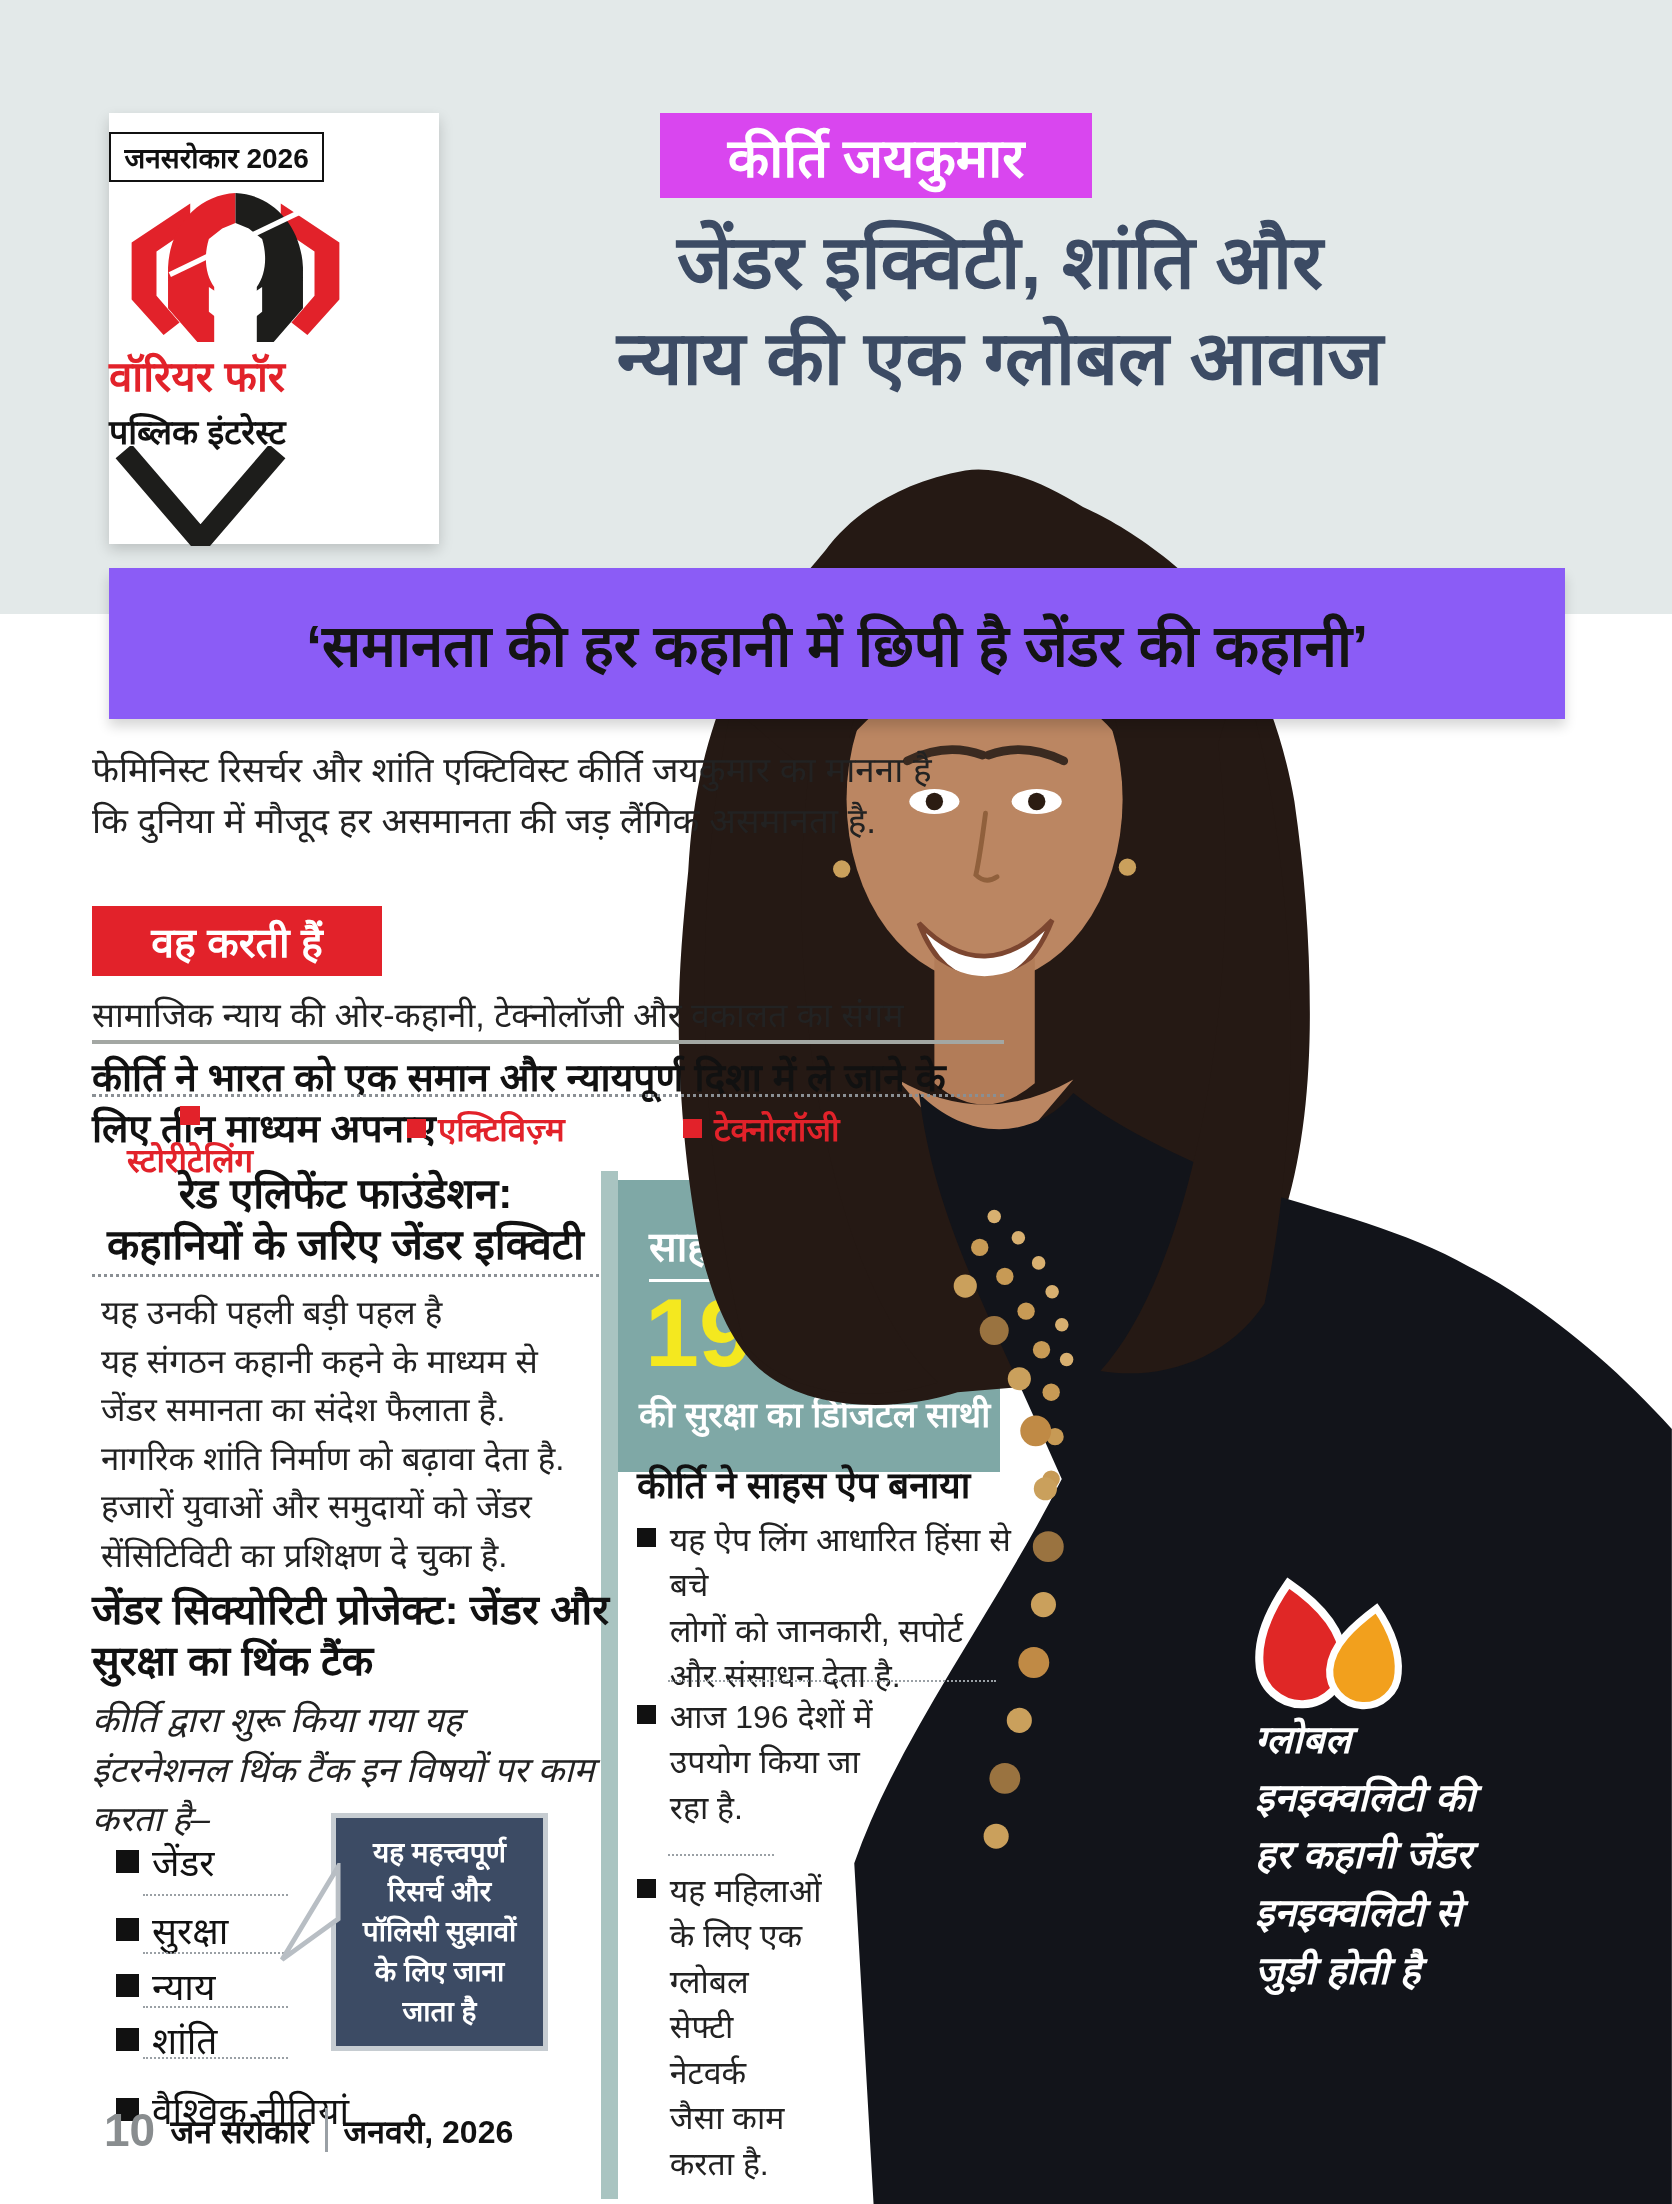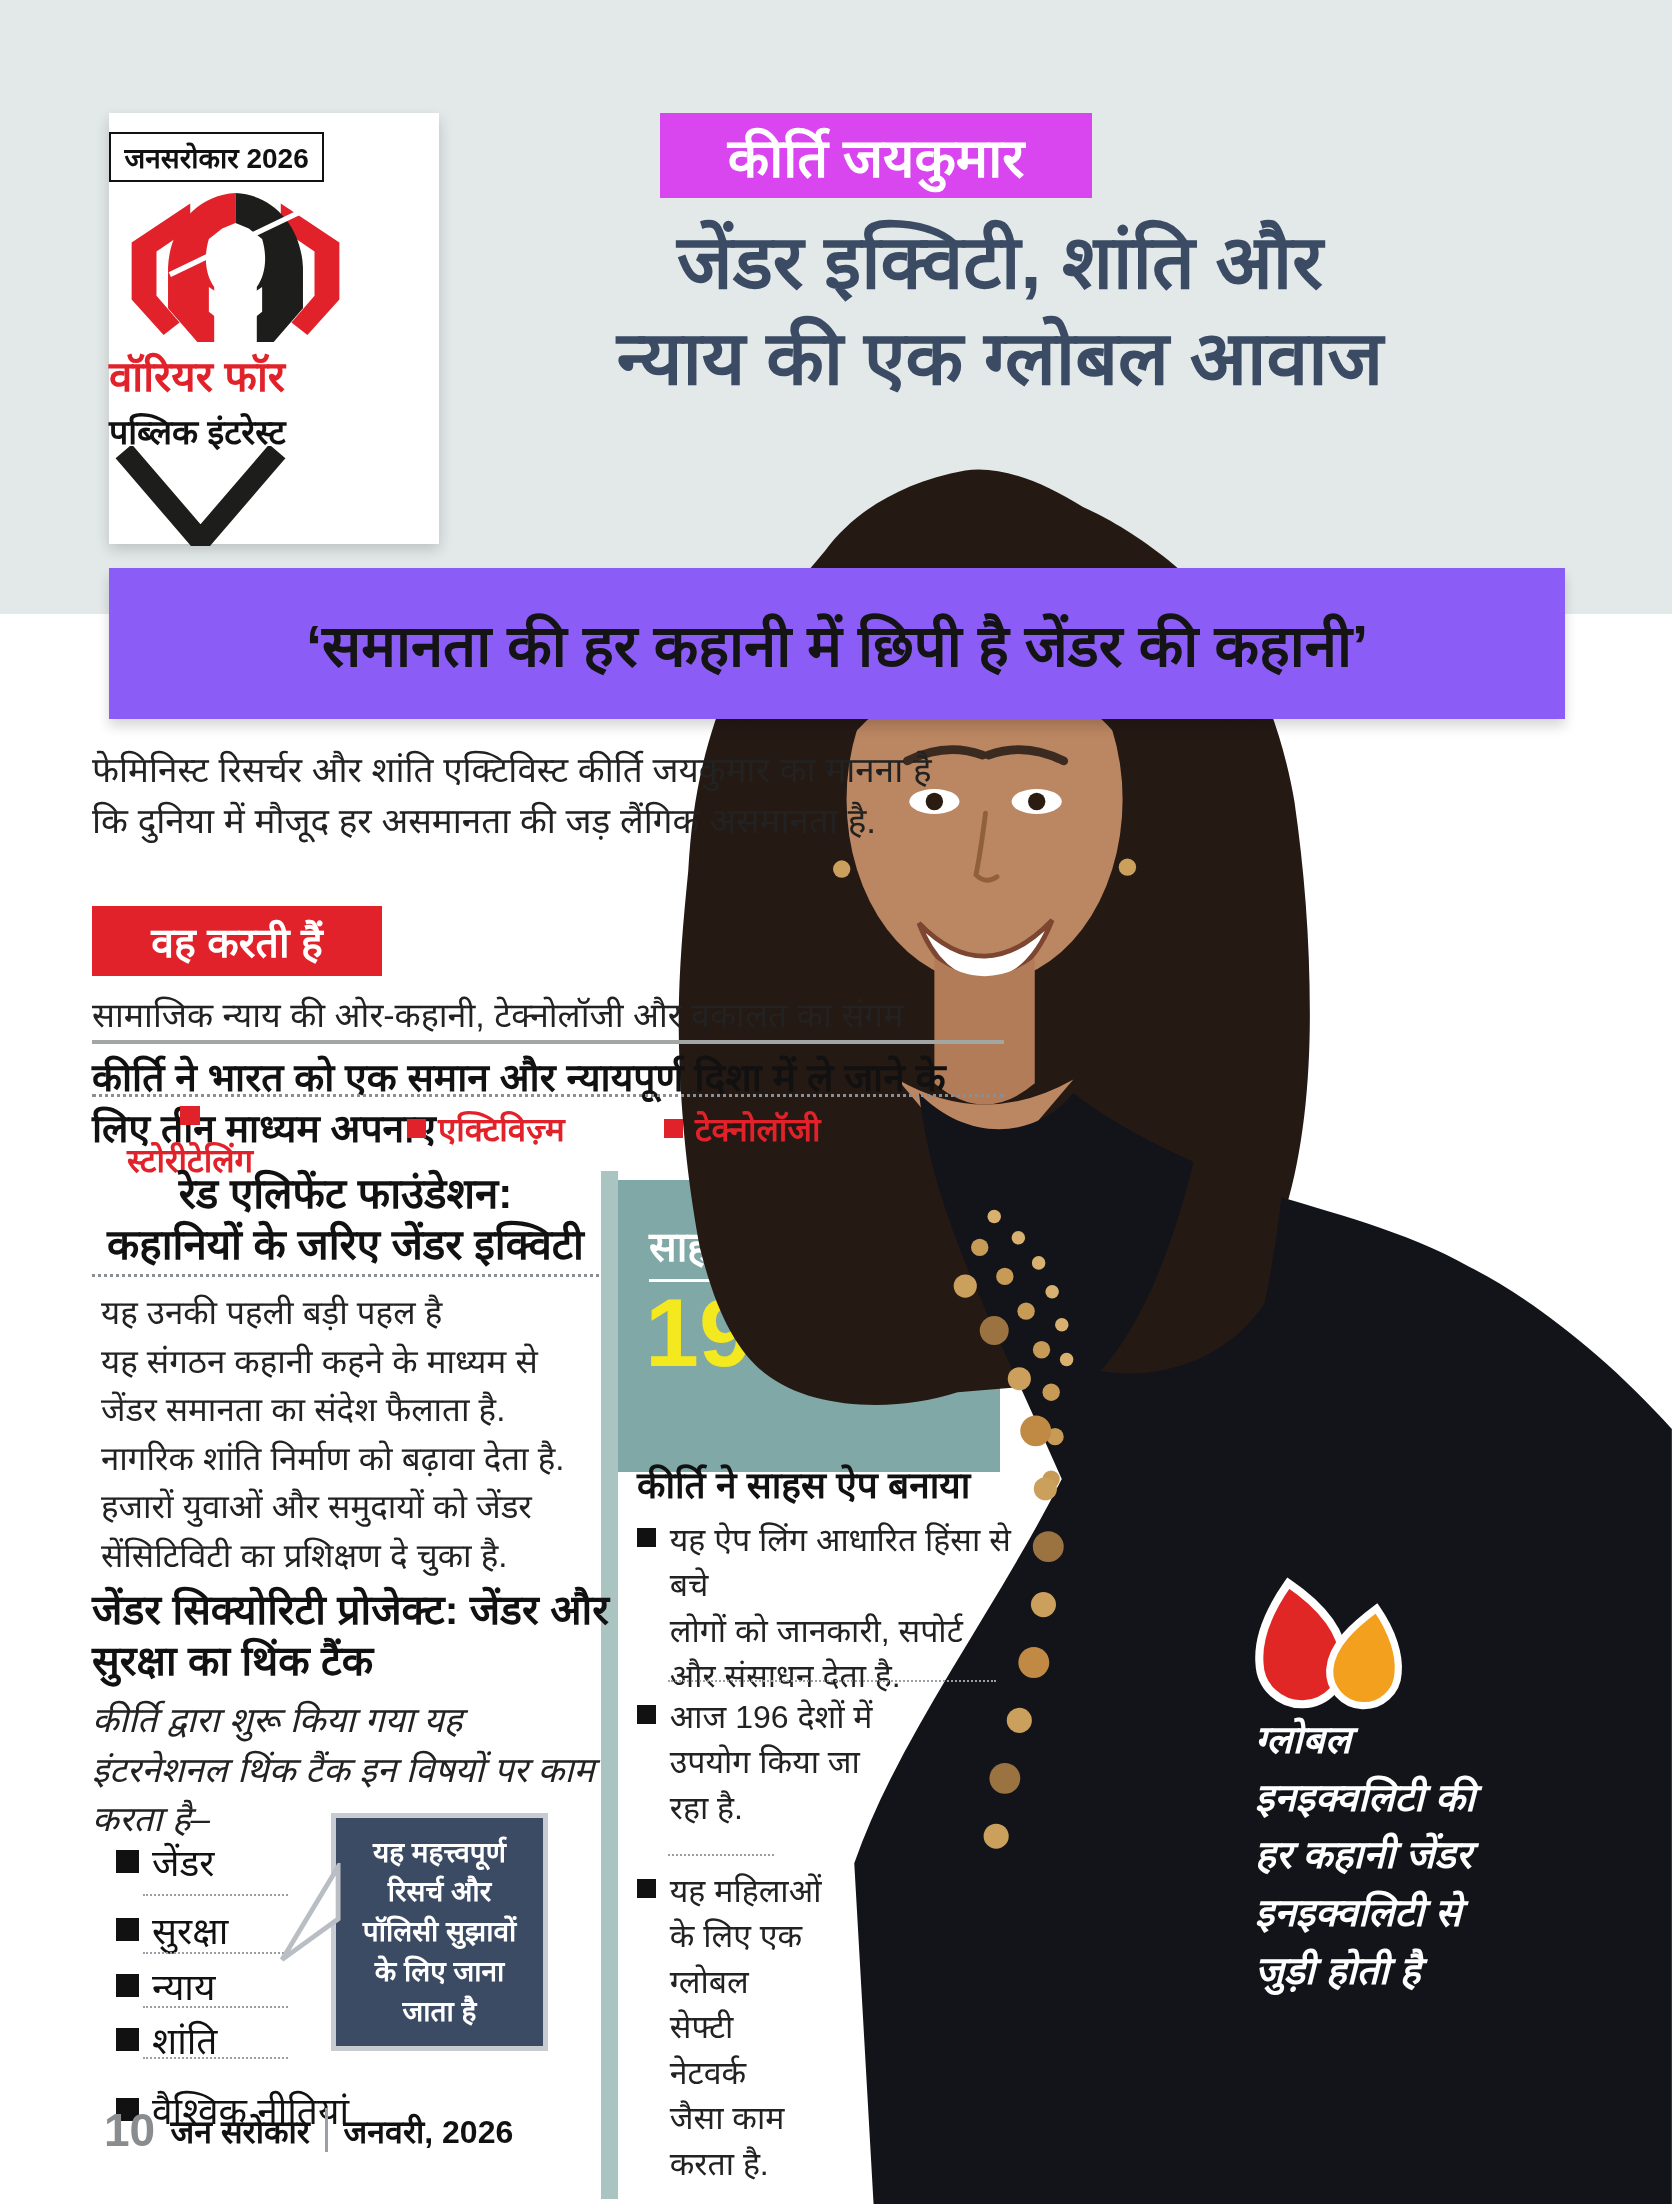--- a/index.html
+++ b/index.html
@@ -135,21 +135,21 @@
 
 <div class="abs mediums">
   <div class="medium-item" style="left:35px;flex-direction:column;">
     <span class="sq"></span>
     <span class="lbl">स्टोरीटेलिंग</span>
   </div>
   <div class="medium-item" style="left:315px;">
     <span class="sq"></span>
     <span class="lbl">एक्टिविज़्म</span>
   </div>
-  <div class="medium-item" style="left:572px;font-family:Liberation Mono, monospace;">
+  <div class="medium-item" style="left:591px;font-family:Liberation Mono, monospace;">
     <span class="sq"></span>
     <span class="lbl">टेक्नोलॉजी</span>
   </div>
 </div>
 
 <div class="abs sec1-head pre">रेड एलिफेंट फाउंडेशन:
 कहानियों के जरिए जेंडर इक्विटी</div>
 <div class="abs rule-dot" style="left:92px;top:1274px;width:507px;"></div>
 <div class="abs sec1-body pre">यह उनकी पहली बड़ी पहल है
 यह संगठन कहानी कहने के माध्यम से
@@ -208,20 +208,21 @@
   <span class="div"></span>
   <span class="issue">जनवरी, 2026</span>
 </div>
 
 <div class="abs teal-strip"></div>
 <div class="abs stat-box">
   <div class="stat-title">साहस ऐप :</div>
   <div class="stat-number">196</div>
   <div class="stat-label pre">देशों में
 महिलाओं</div>
+  <div class="stat-caption">की सुरक्षा का डिजिटल साथी</div>
 </div>
 
 <div class="abs portrait">
   <svg width="1093" height="1750" viewBox="0 0 1132 1813">
 
     <path d="M400,17 C330,30 283,62 255,100 C205,160 170,192 158,232 C128,302 117,362 113,432
              C106,502 101,562 104,632 C107,704 114,762 125,822 C140,882 160,927 192,952
              C242,992 332,992 392,972 L512,962 C582,977 642,947 662,912 C702,872 722,832 732,782
              C750,722 757,652 757,580 C757,500 751,430 741,360 C729,290 706,235 681,190
              C646,125 562,72 522,55 C482,30 440,12 400,17 Z" fill="#251914"></path>

